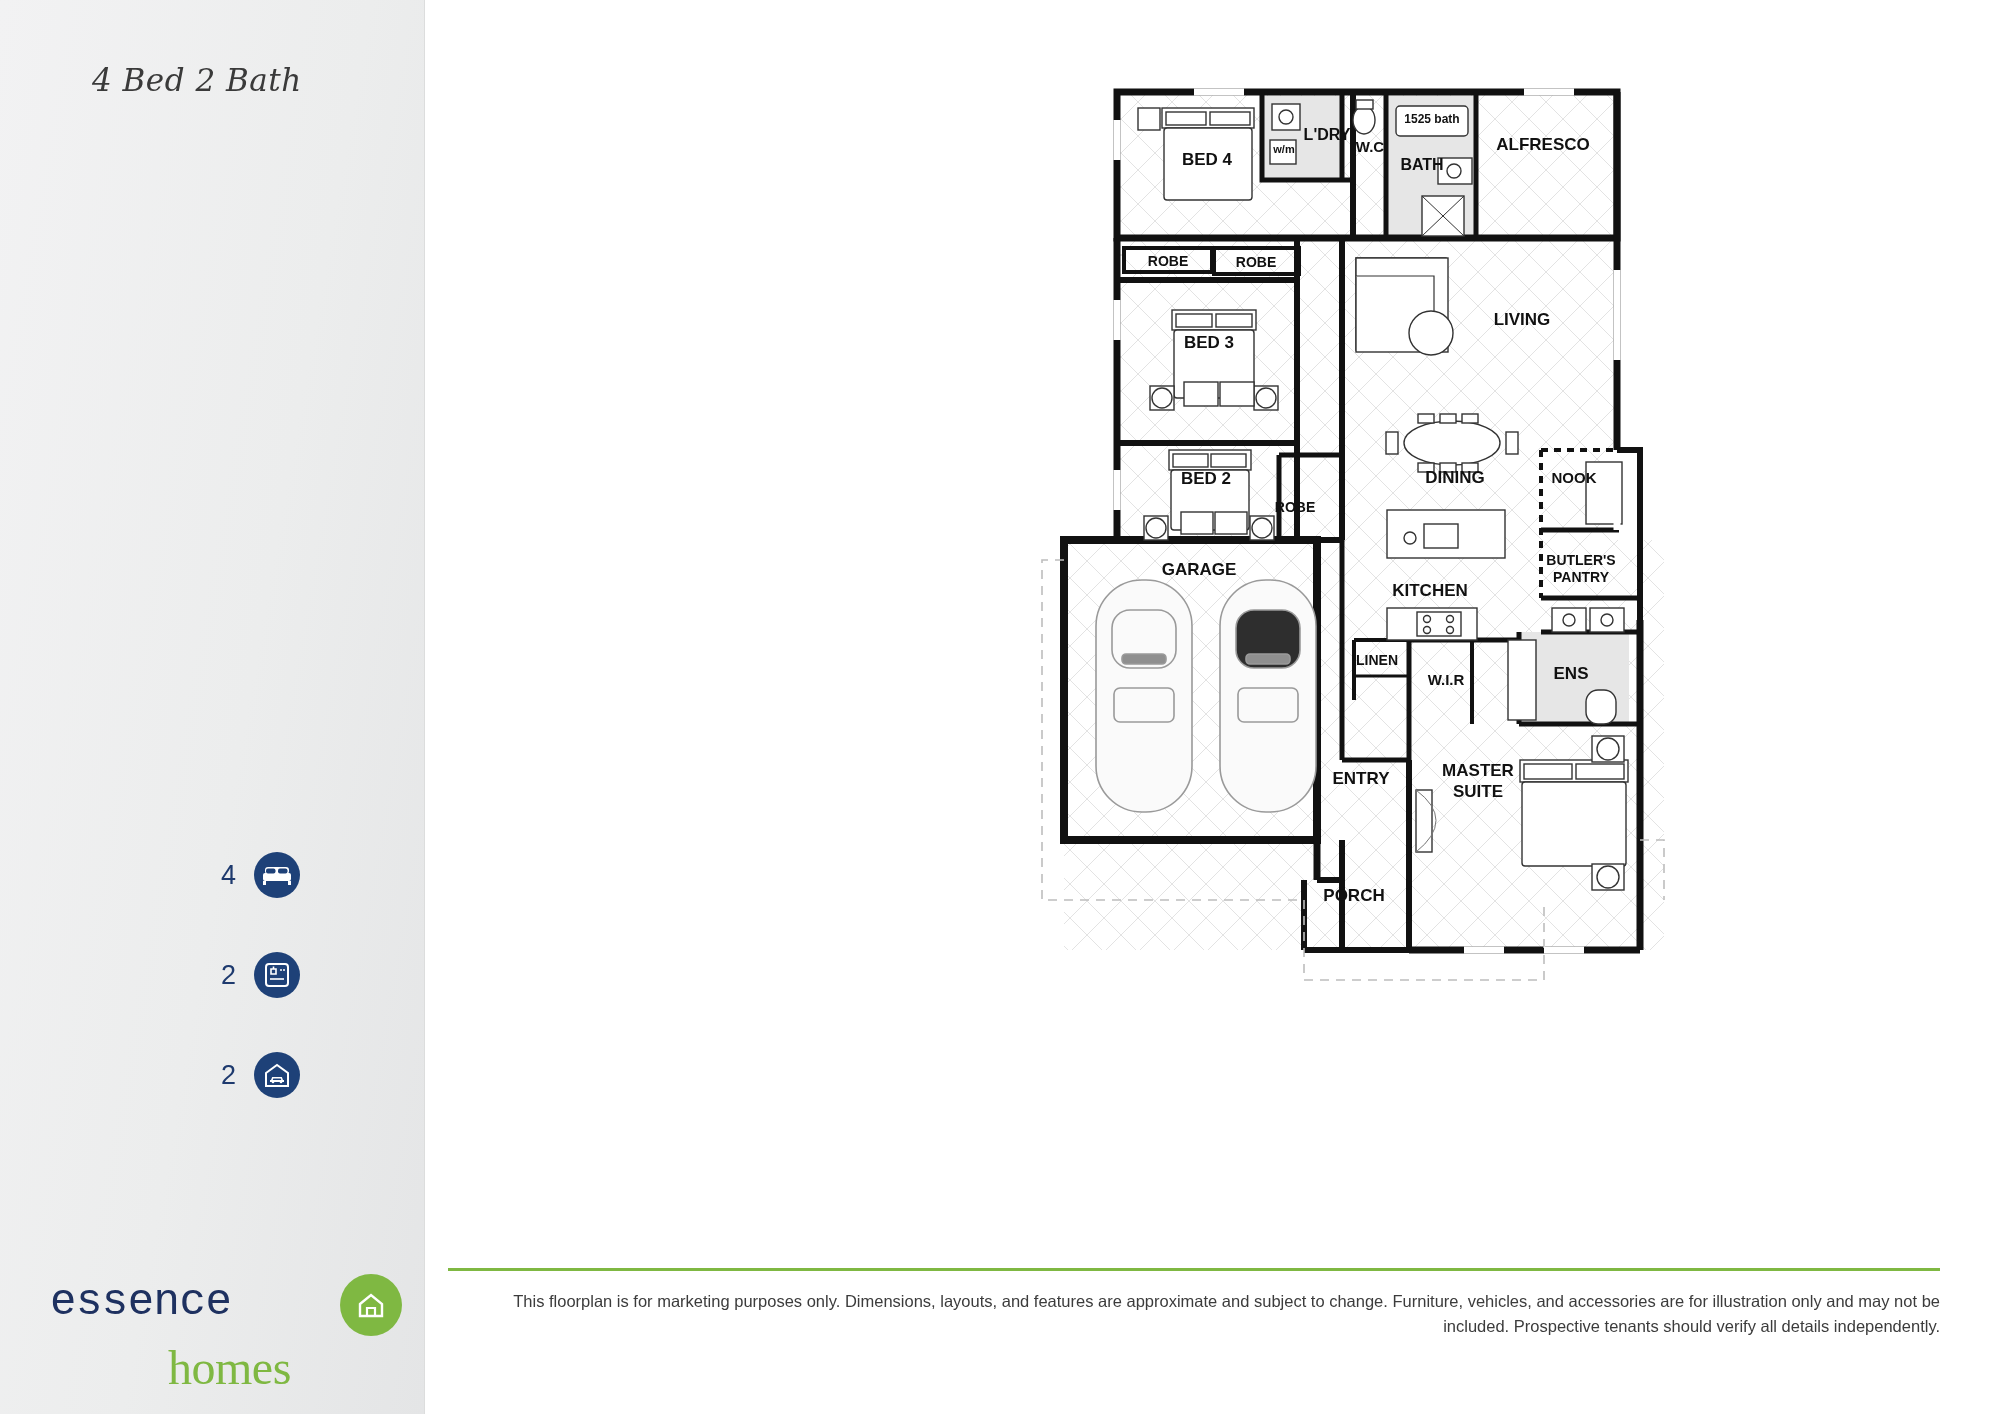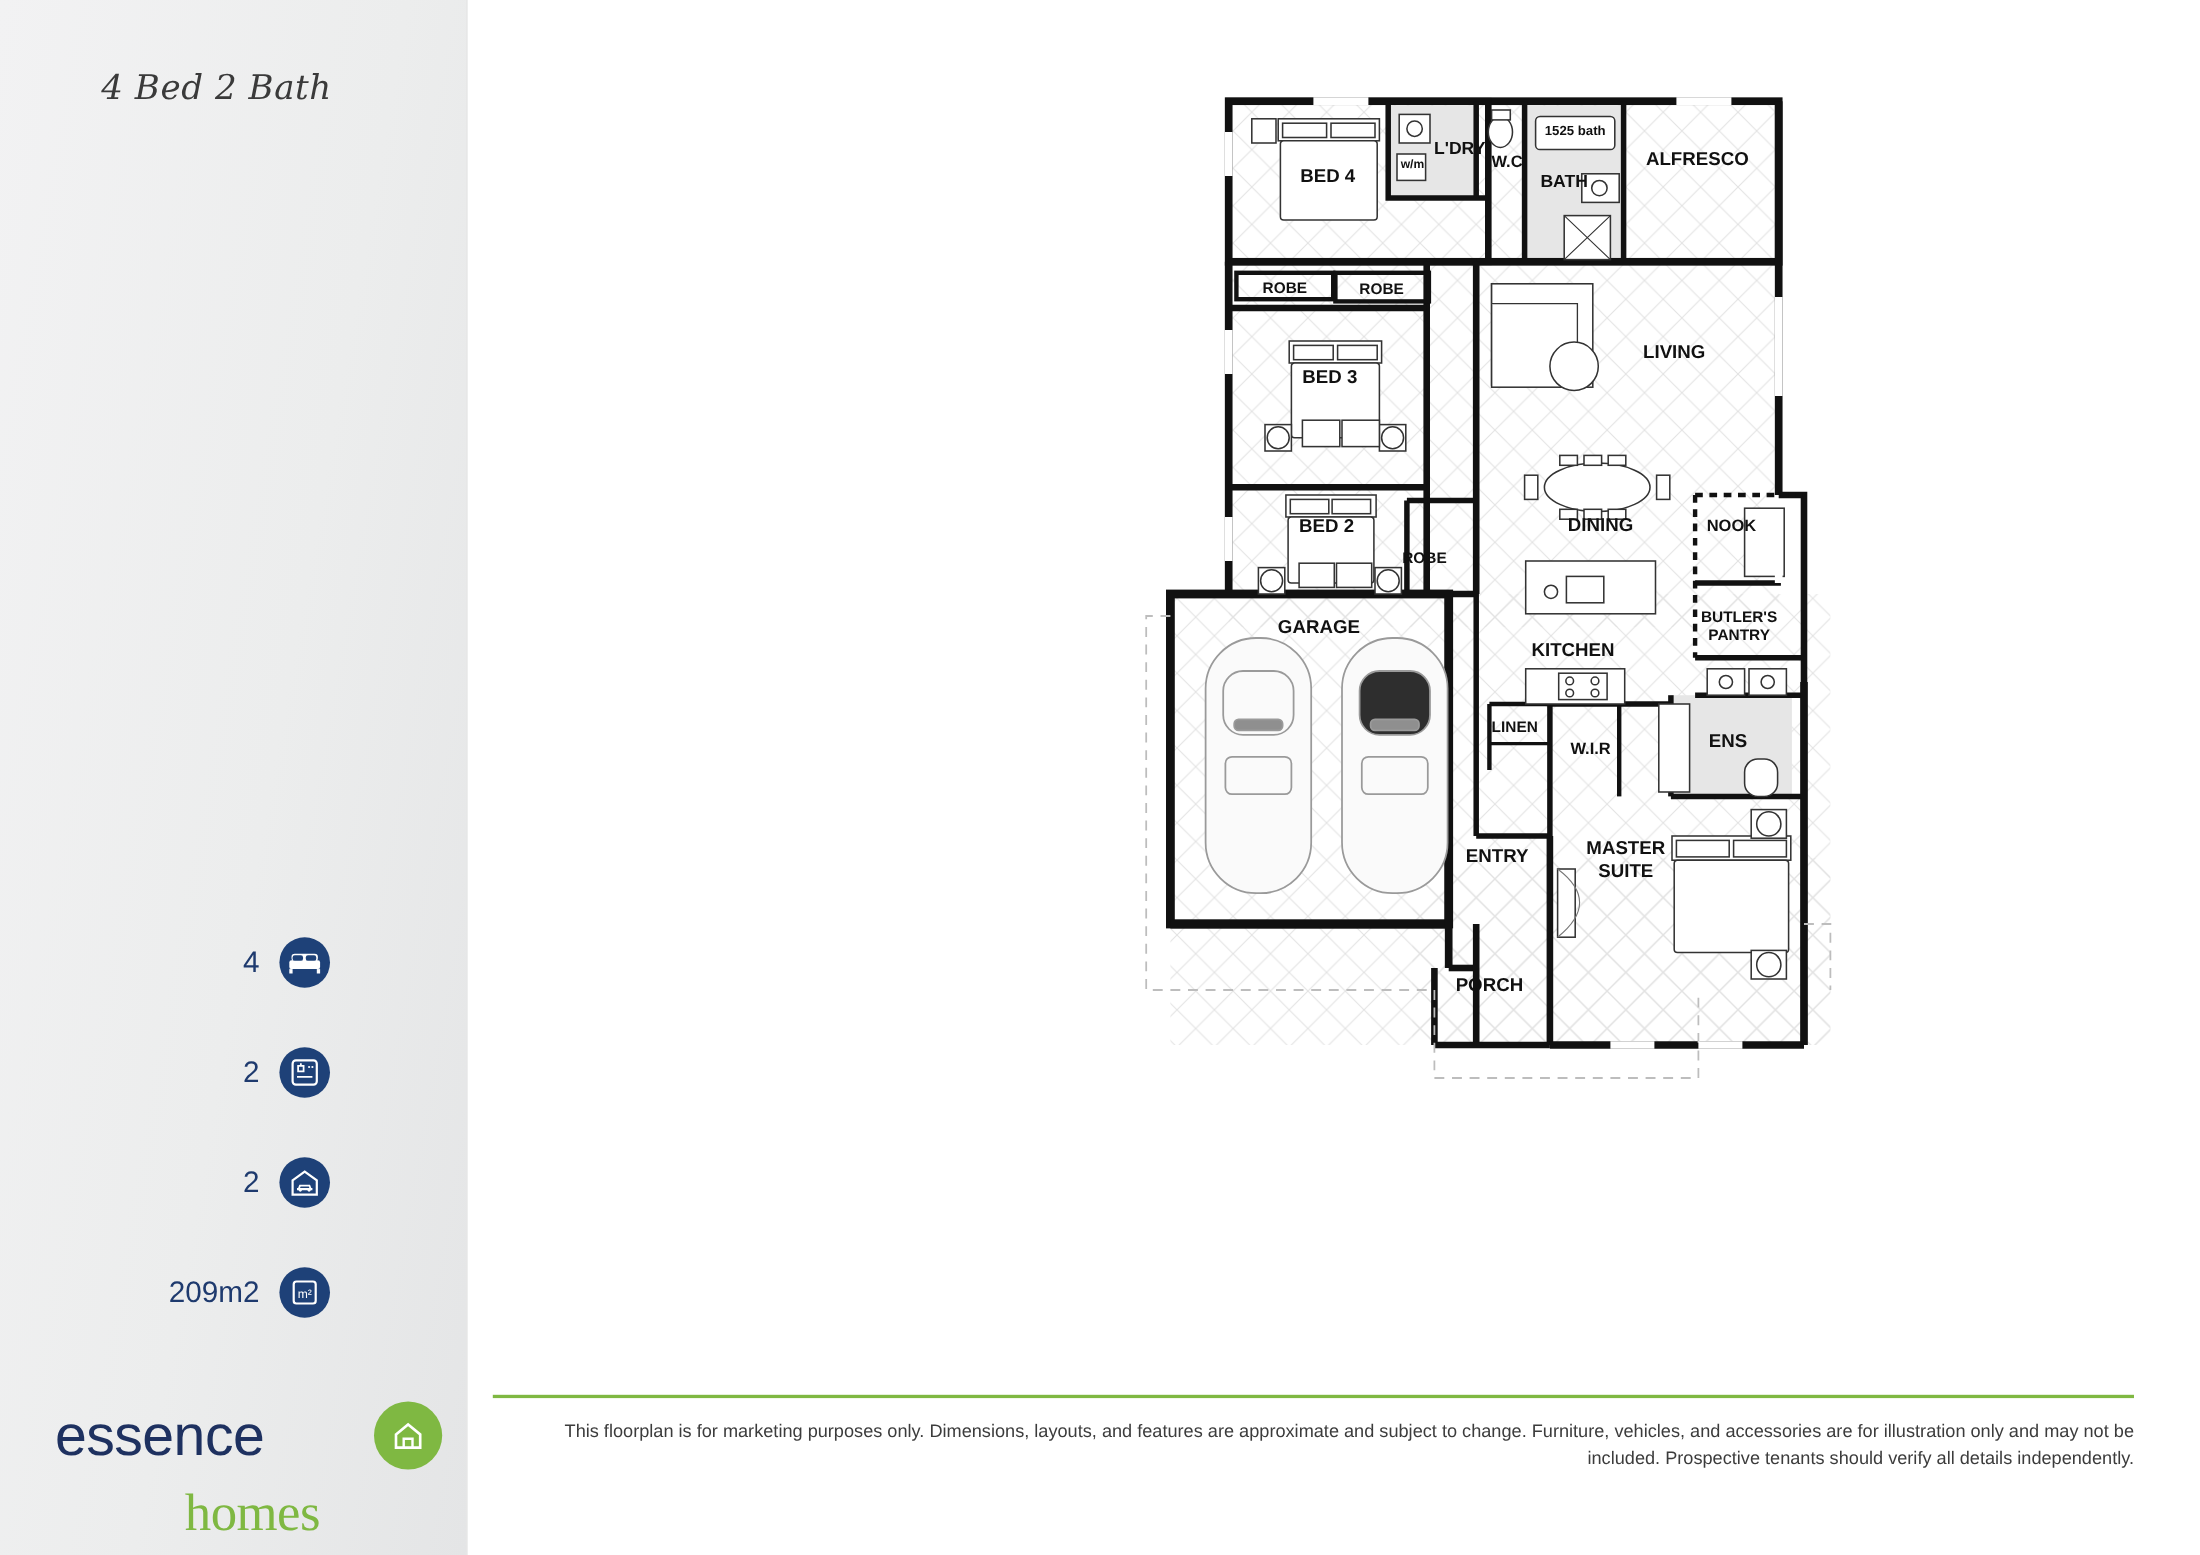--- a/index.html
+++ b/index.html
@@ -29,21 +29,21 @@
   }
   .spec-icon svg{display:block}
   #spec-beds{top:852px}
   #spec-baths{top:952px}
   #spec-cars{top:1052px}
   #spec-area{top:1152px}
 
   
   #logo-wrap{position:absolute;left:50px;top:1280px;width:330px;}
   #logo-essence{
-    font-family:Liberation Sans, sans-serif;font-size:52px;color:#1e3160;letter-spacing:-.5px;
+    font-family:Liberation Mono, monospace;font-size:44px;color:#1e3160;letter-spacing:-.5px;
     line-height:1;
   }
   #logo-homes{
     font-family:Liberation Serif, serif;font-size:48px;color:#7fb842;letter-spacing:-.5px;
     margin-left:118px;line-height:1;margin-top:20px;
   }
   #logo-mark{
     position:absolute;left:290px;top:-6px;width:62px;height:62px;border-radius:50%;
     background:#7fb842;display:flex;align-items:center;justify-content:center;
   }
@@ -107,29 +107,20 @@
       <svg width="28" height="28" viewBox="0 0 28 28">
         <path d="M3 12 L14 4 L25 12 V25 H3 Z" fill="none" stroke="#fff" stroke-width="2"></path>
         <path d="M7 20 h14" stroke="#fff" stroke-width="2"></path>
         <path d="M8.5 20 l1.2-3.2 h8.6 l1.2 3.2" fill="none" stroke="#fff" stroke-width="1.6"></path>
         <circle cx="10" cy="21" r="1.3" fill="#fff"></circle>
         <circle cx="18" cy="21" r="1.3" fill="#fff"></circle>
       </svg>
     </span>
   </div>
 
-  <div class="spec-row" id="spec-area">
-    <span class="spec-value">209m2</span>
-    <span class="spec-icon">
-      <svg width="28" height="28" viewBox="0 0 28 28">
-        <rect x="4" y="4" width="20" height="20" rx="2.5" fill="none" stroke="#fff" stroke-width="2"></rect>
-        <text x="14" y="19" text-anchor="middle" font-family="Liberation Sans, sans-serif" font-size="11" fill="#fff">m²</text>
-      </svg>
-    </span>
-  </div>
 
   <div id="logo-wrap">
     <div id="logo-essence">essence</div>
     <div id="logo-homes">homes</div>
     <div id="logo-mark">
       <svg width="38" height="38" viewBox="0 0 38 38">
         <path d="M8 18 L19 9 L30 18 V30 H8 Z" fill="none" stroke="#fff" stroke-width="2.4"></path>
         <path d="M15 30 V22 h8 v8" fill="none" stroke="#fff" stroke-width="2.2"></path>
       </svg>
     </div>

